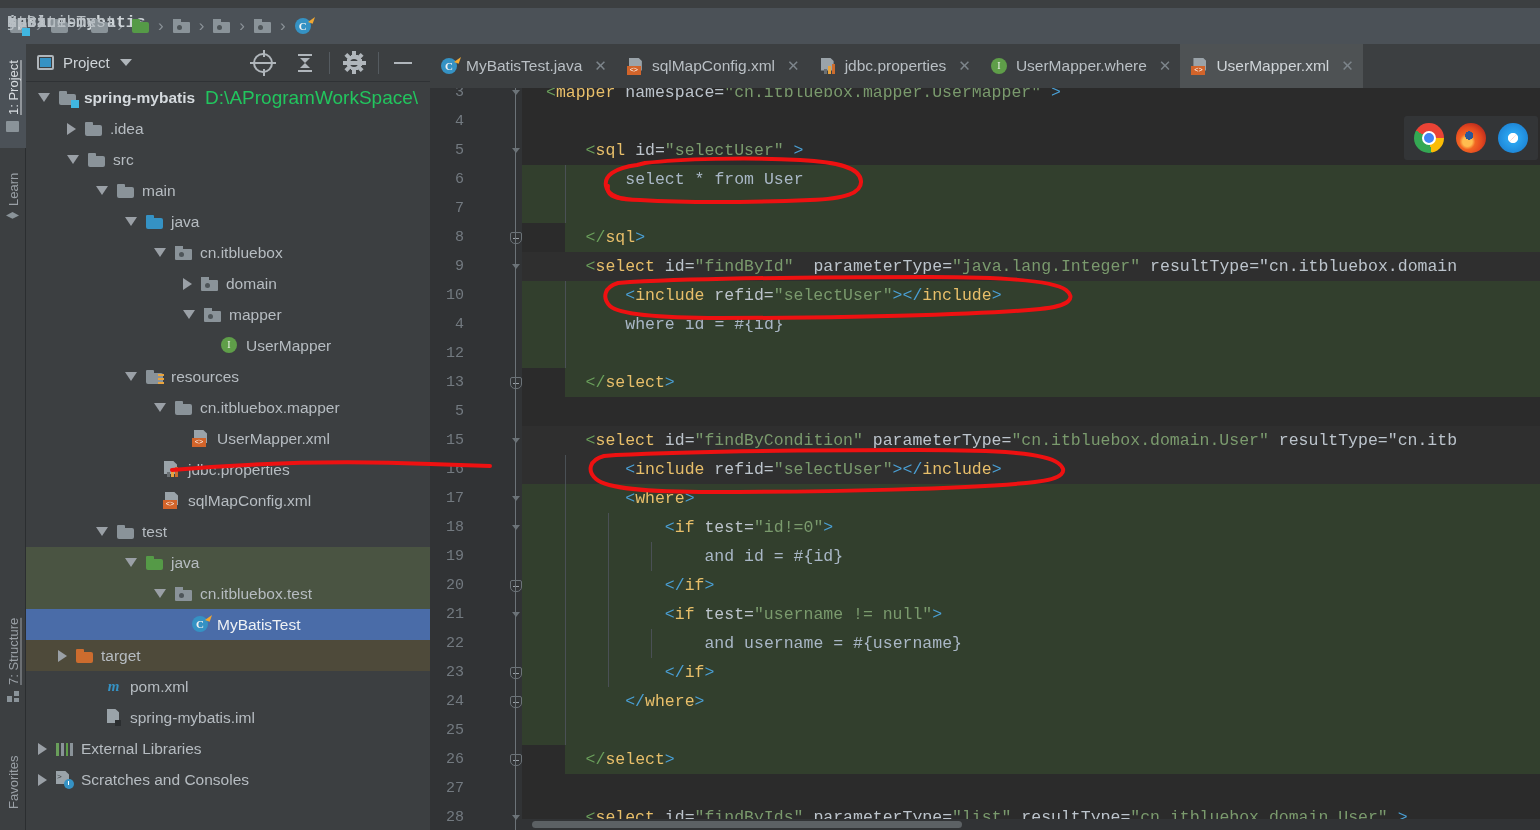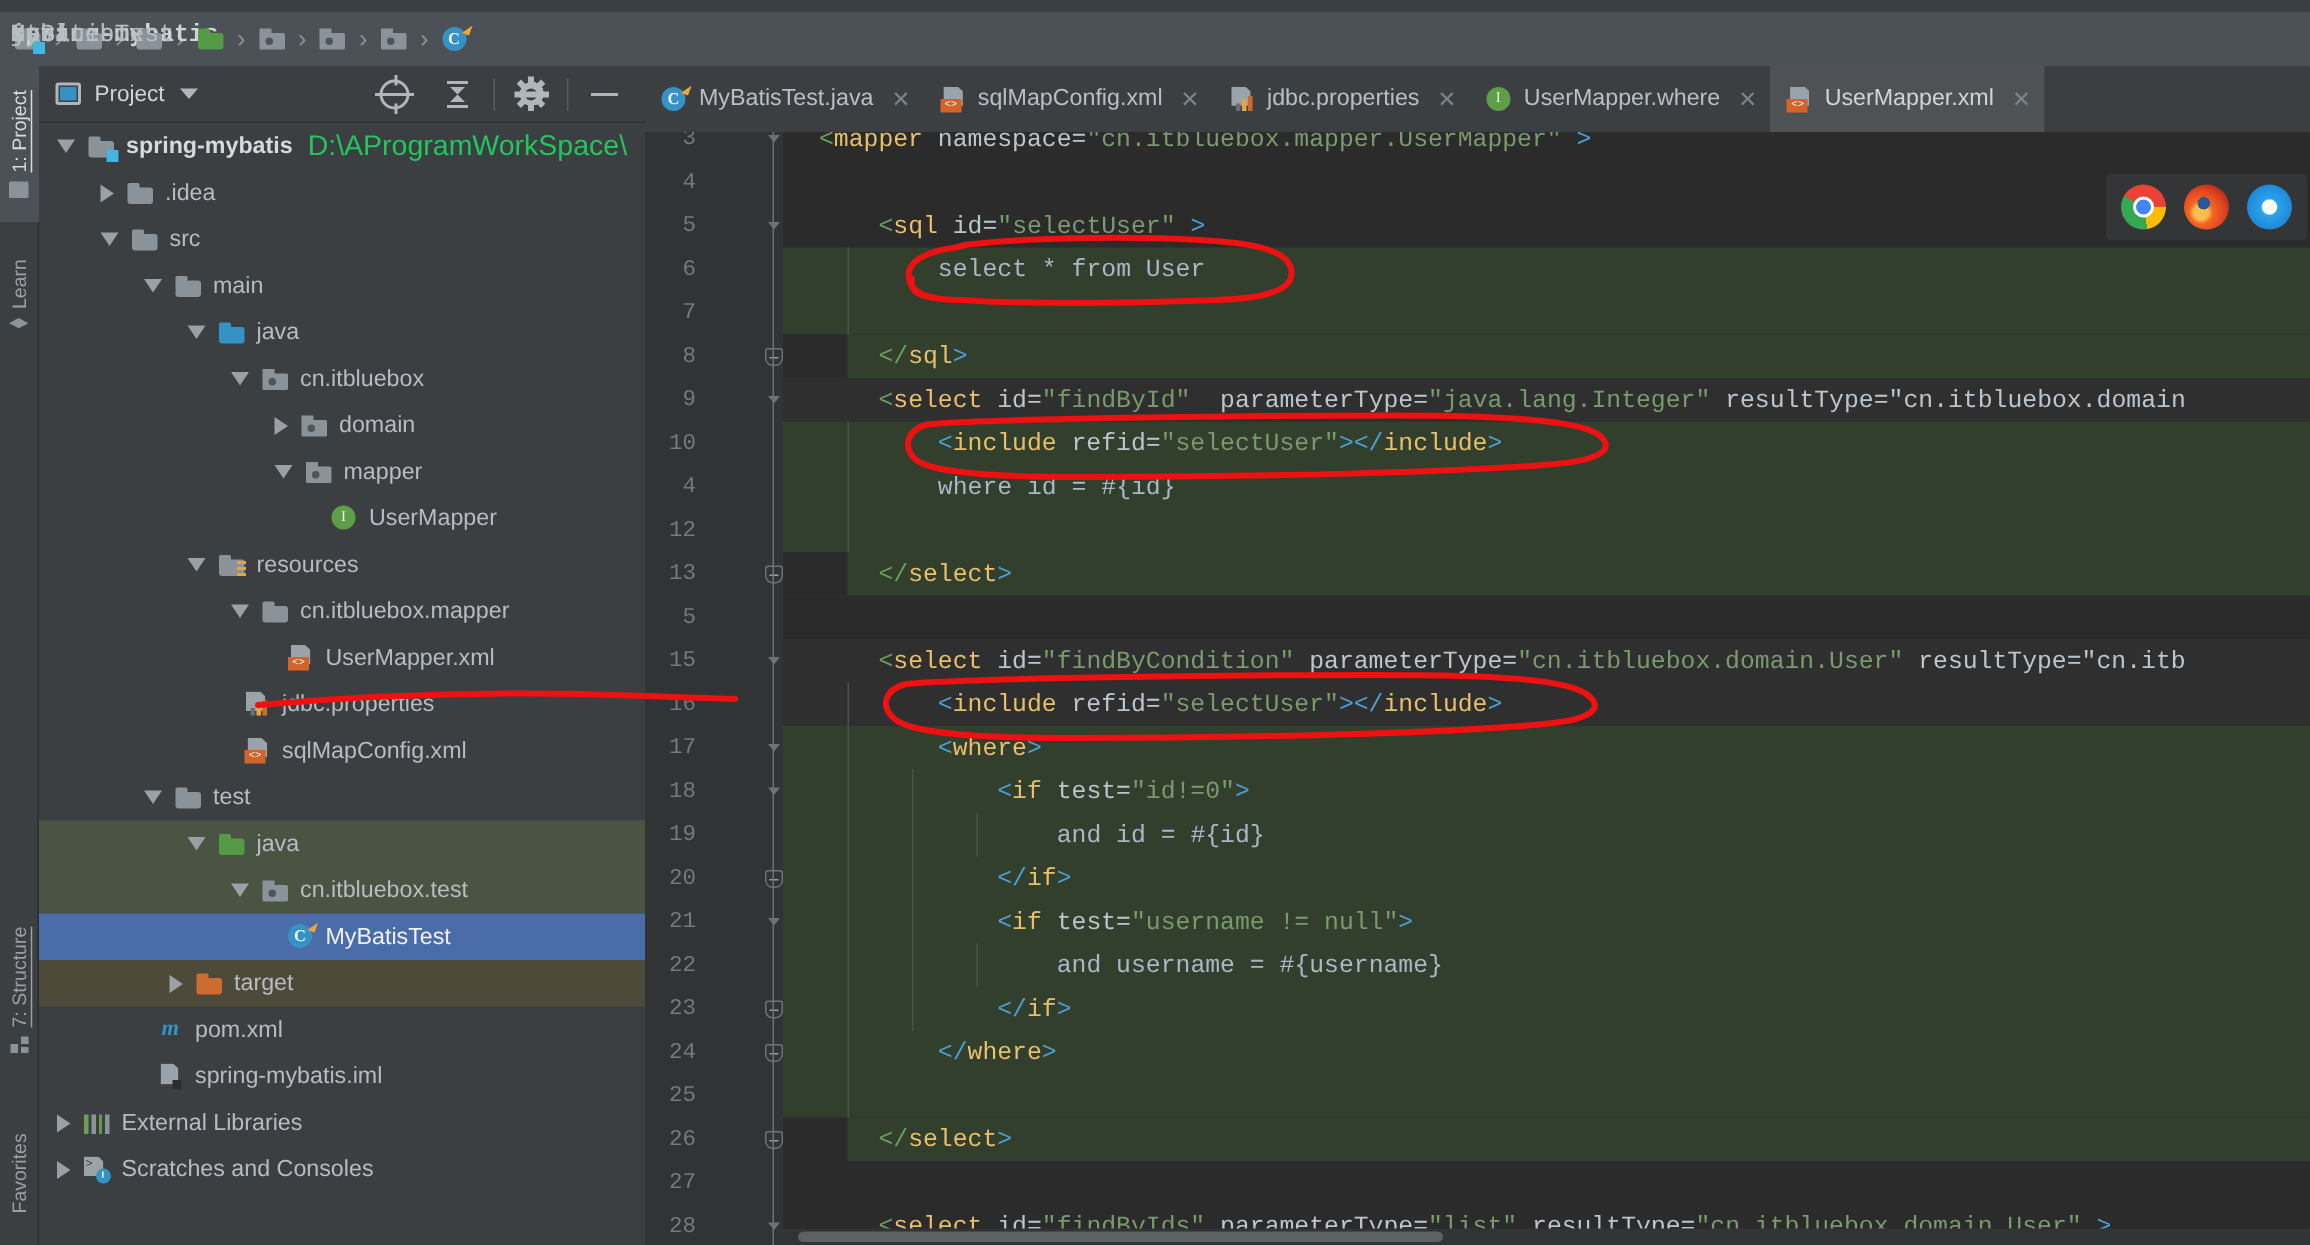--- a/index.html
+++ b/index.html
@@ -526,21 +526,21 @@
           <span class="arr arr-none"></span>
           <span style="margin-left: 9px; display: inline-flex; align-items: center;">
             <span class="ic ic-class">
               <span class="circ"></span>
               <span class="ltr">C</span>
               <span class="tick"></span>
             </span>
           </span>
           <span class="lab">MyBatisTest</span>
         </div>
-        <div class="trow hl-brown" style="padding-left: 87px;">
+        <div class="trow hl-brown" style="padding-left: 32px;">
           <span class="arr arr-right"></span>
           <span style="margin-left: 9px; display: inline-flex; align-items: center;">
             <span class="ic ic-folder orange">
               <span class="ft"></span>
               <span class="fb"></span>
             </span>
           </span>
           <span class="lab">target</span>
         </div>
         <div class="trow" style="padding-left: 70px;">

